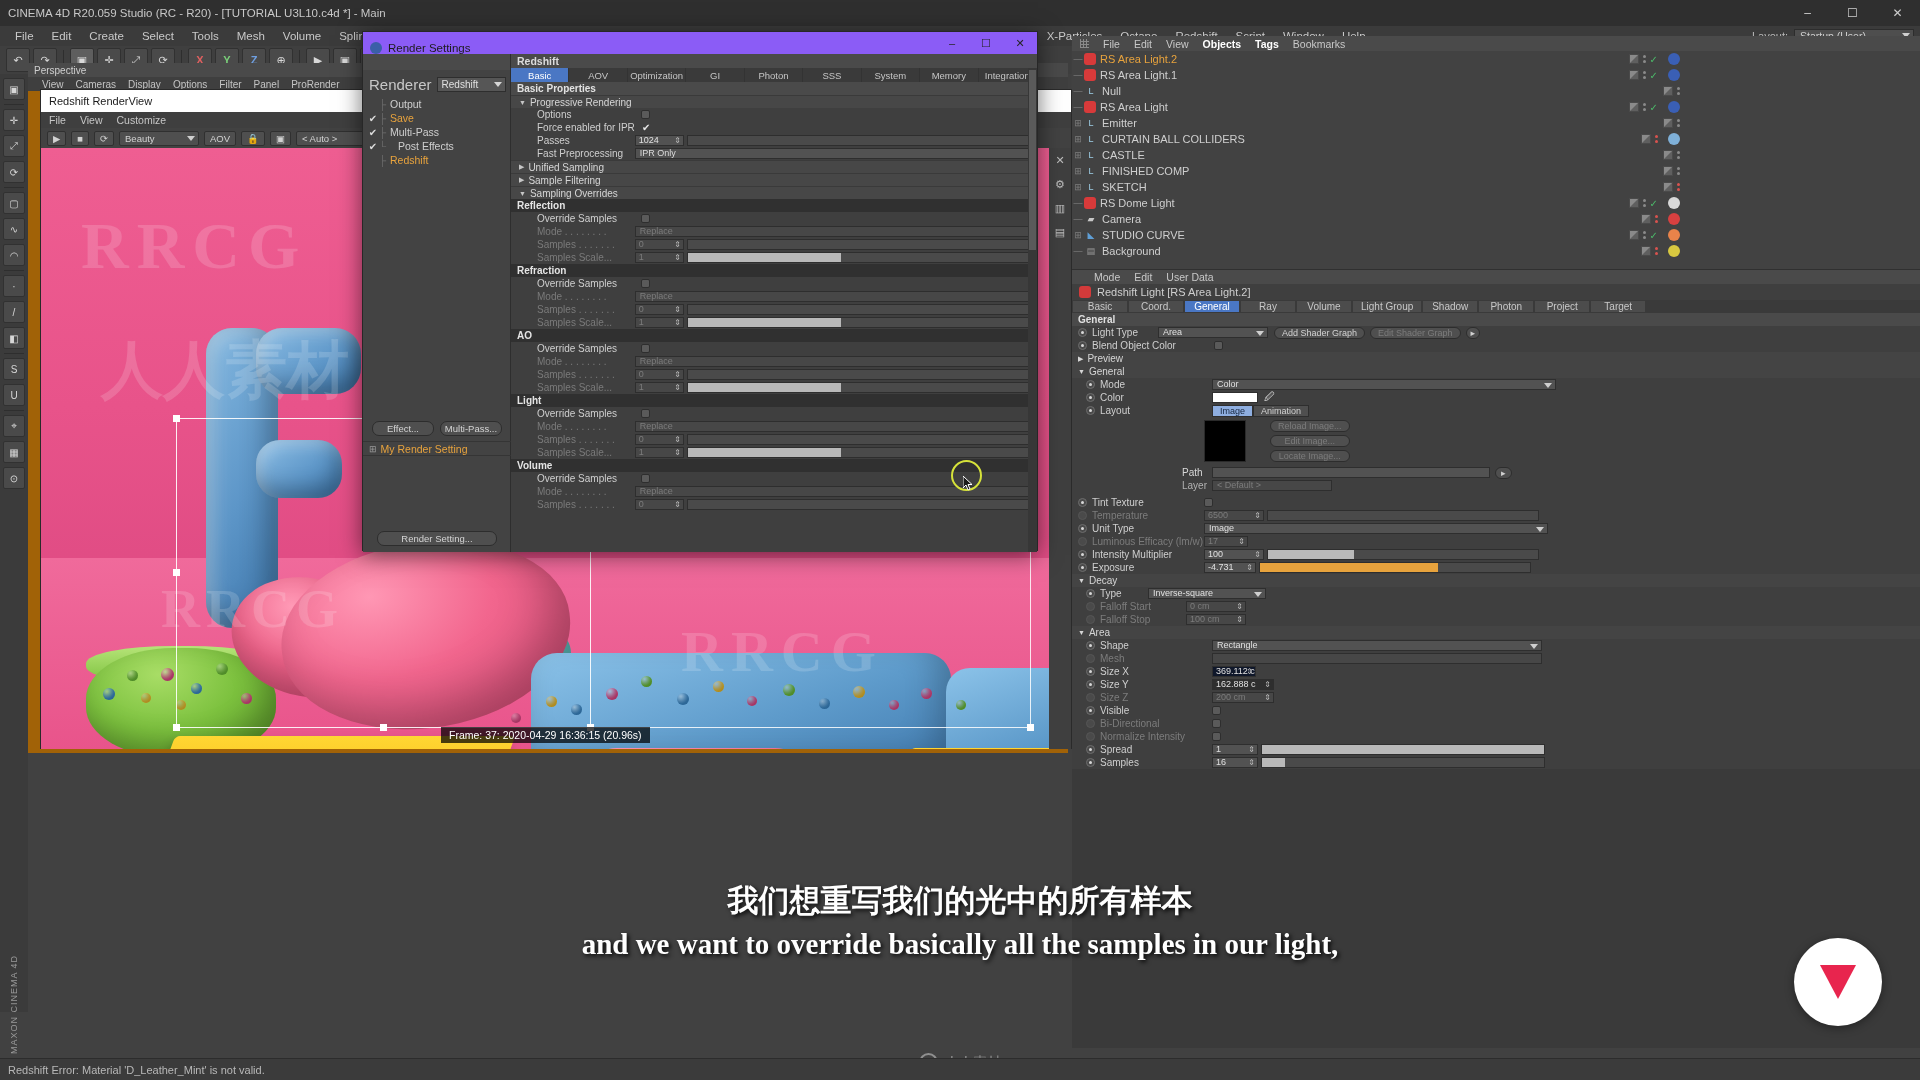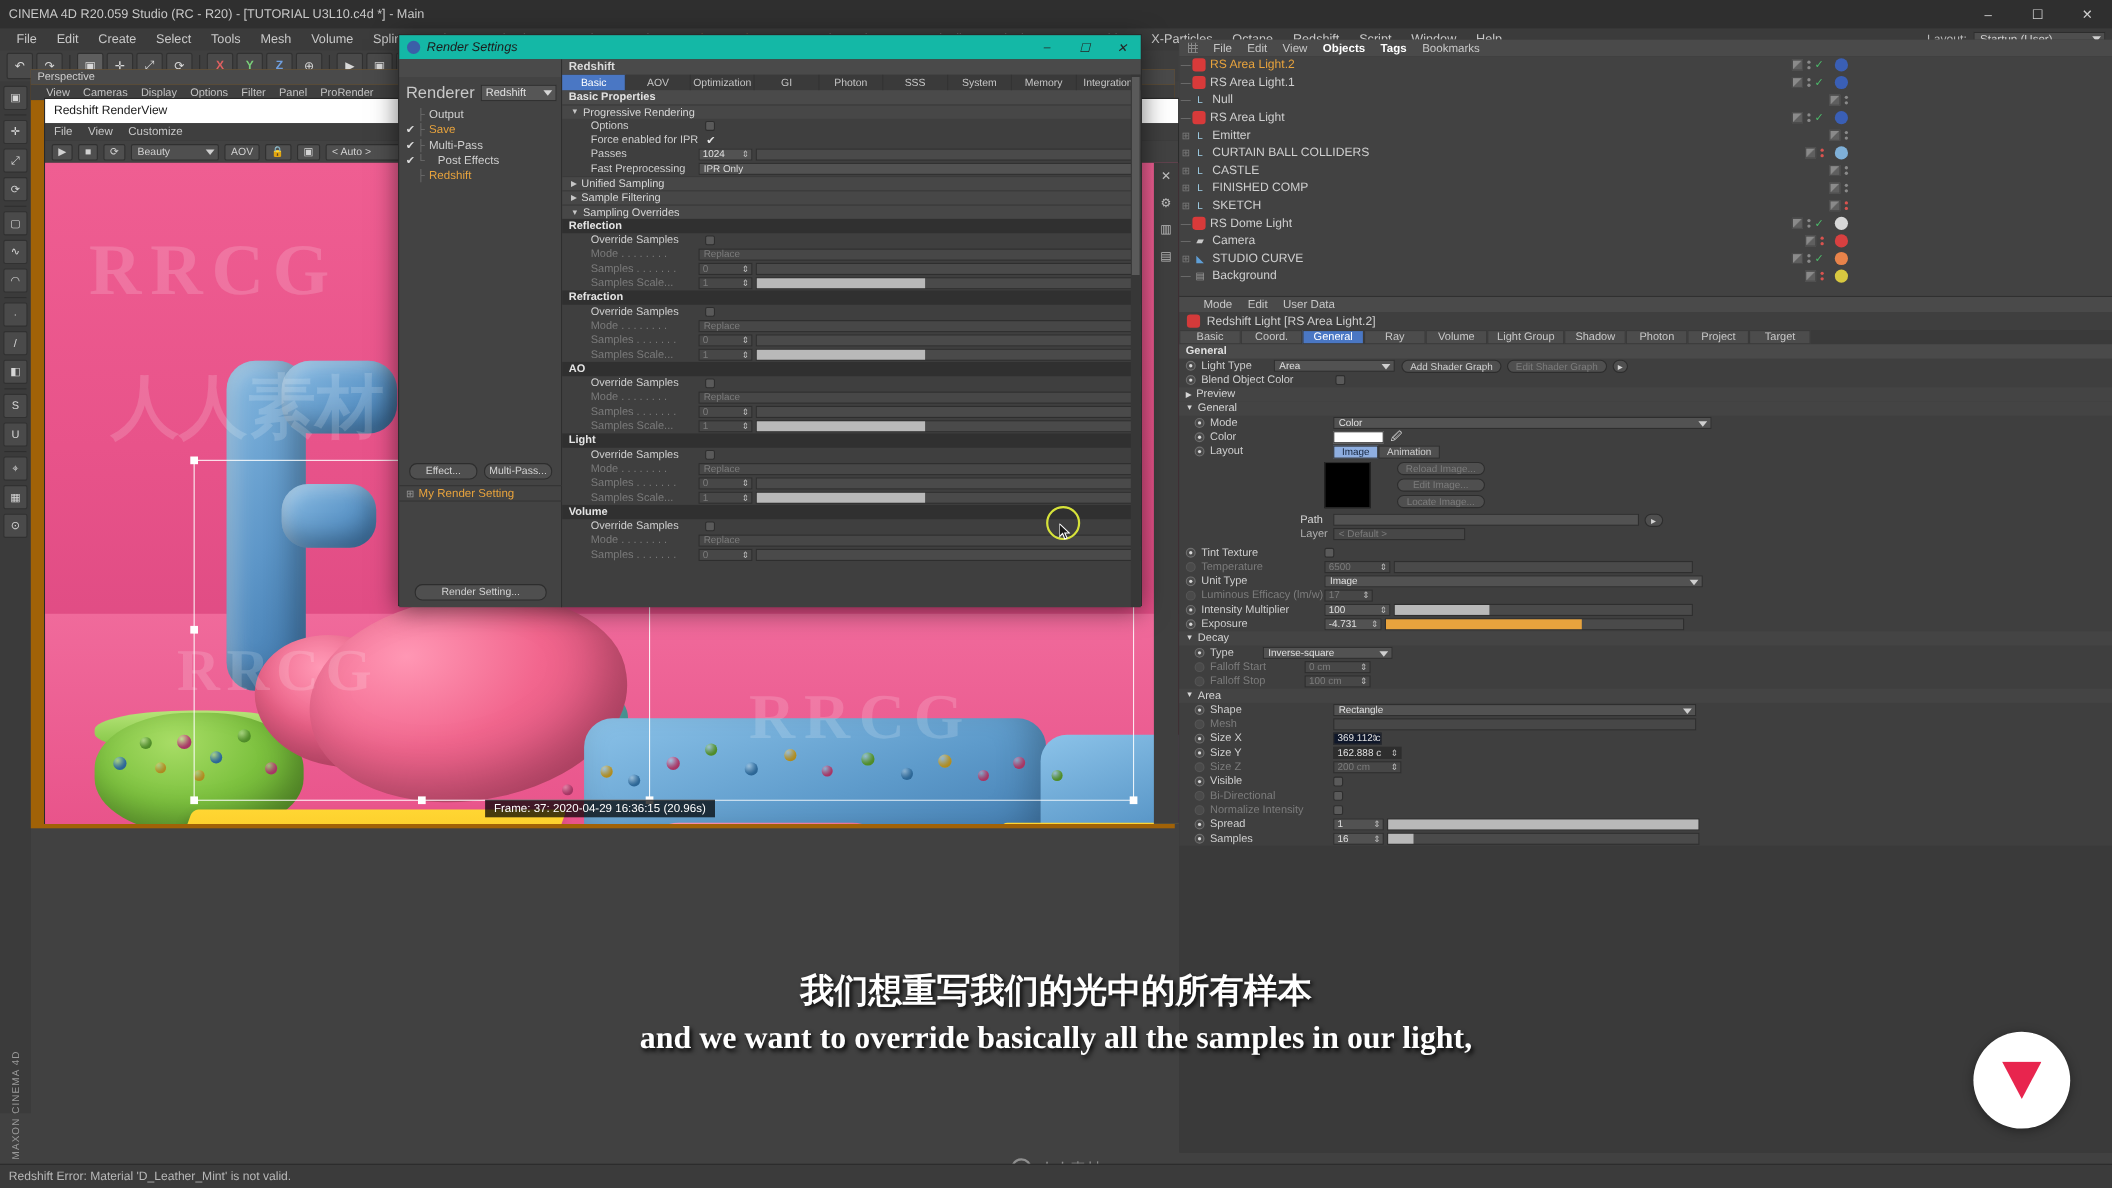--- a/index.html
+++ b/index.html
@@ -136,21 +136,21 @@
 
   
   #rvright { position:absolute; right:0; top:58px; width:22px; height:601px;
     background:#3f3f3f; display:flex; flex-direction:column; align-items:center; padding-top:4px; gap:8px; }
   #rvright .ri { width:16px; height:16px; display:flex; align-items:center; justify-content:center;
     color:#bdbdbd; font-size:11px; }
 
   
   #rsdlg { position:absolute; left:362px; top:31px; width:676px; height:520px;
     background:#414141; border:1px solid #272727; box-shadow:0 4px 22px rgba(0,0,0,.55); }
-  #rstitle { height:22px; background:#14b8a6; display:flex; align-items:center; padding-left:7px;font-style:italic; }
+  #rstitle { height:22px; background:#8b5cf6; display:flex; align-items:flex-end; padding-left:7px; }
   #rstitle .ttxt { font-size:11.5px; color:#1c1c1c; margin-left:6px; }
   #rstitle .dbtns { position:absolute; right:0; top:0; display:flex; height:22px; }
   #rstitle .dbtns div { width:34px; height:22px; display:flex; align-items:center;
     justify-content:center; font-size:11px; color:#262626; }
   #rsbody { display:flex; height:498px; }
   #rsleft { width:148px; background:#434343; border-right:1px solid #2e2e2e; position:relative; }
   #rsgrip { height:16px; background:#4a4a4a; }
   #rendrow { display:flex; align-items:center; padding:6px 4px 4px 6px; gap:5px; }
   #rendrow .lbl { font-size:15px; color:#c8c8c8; }
   #rendsel { width:84px; height:15px; background:#565656; border:1px solid #2e2e2e;

